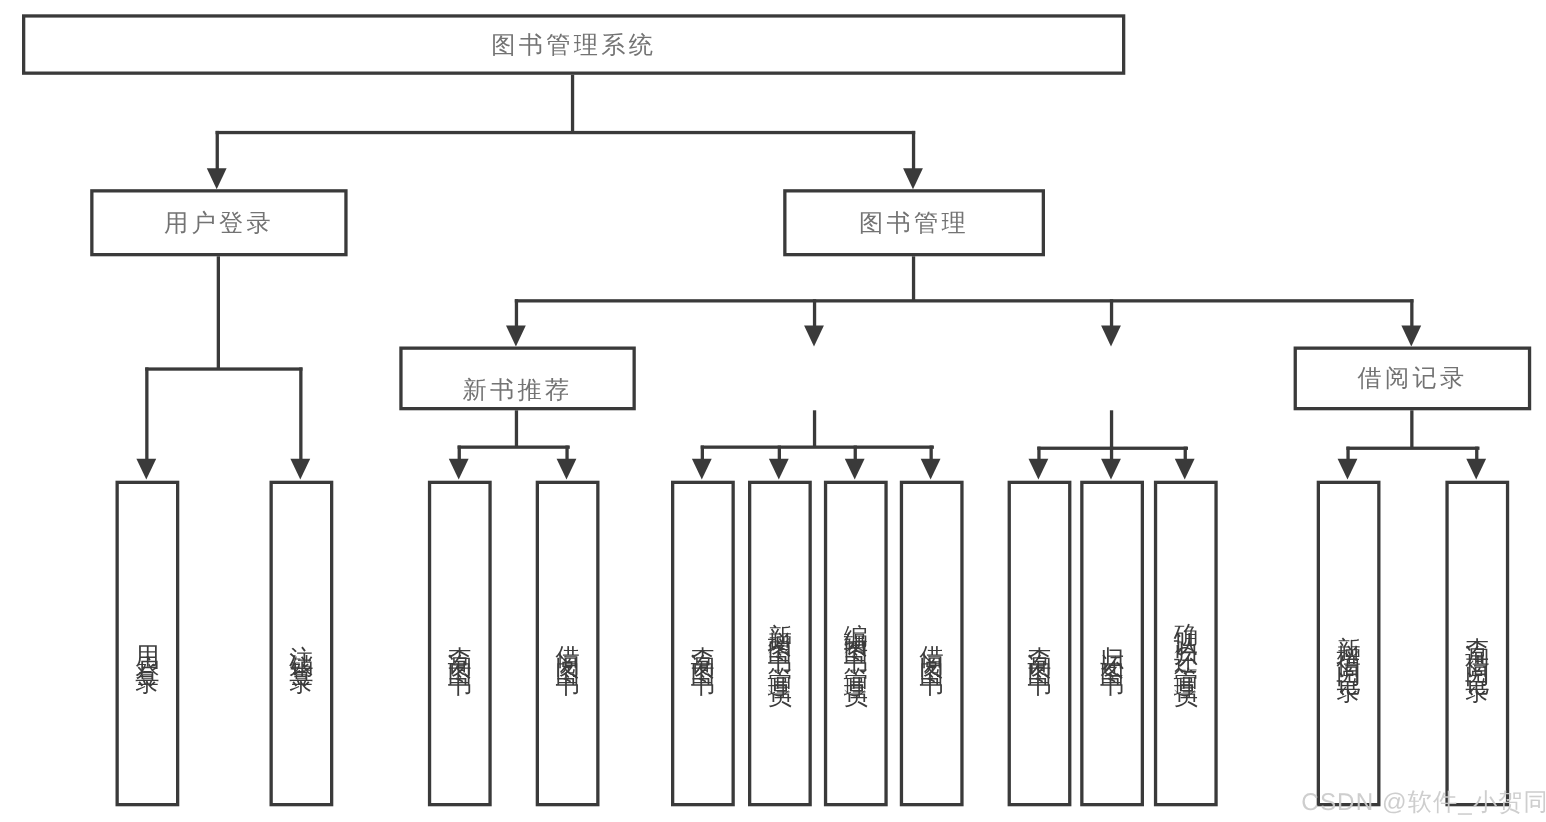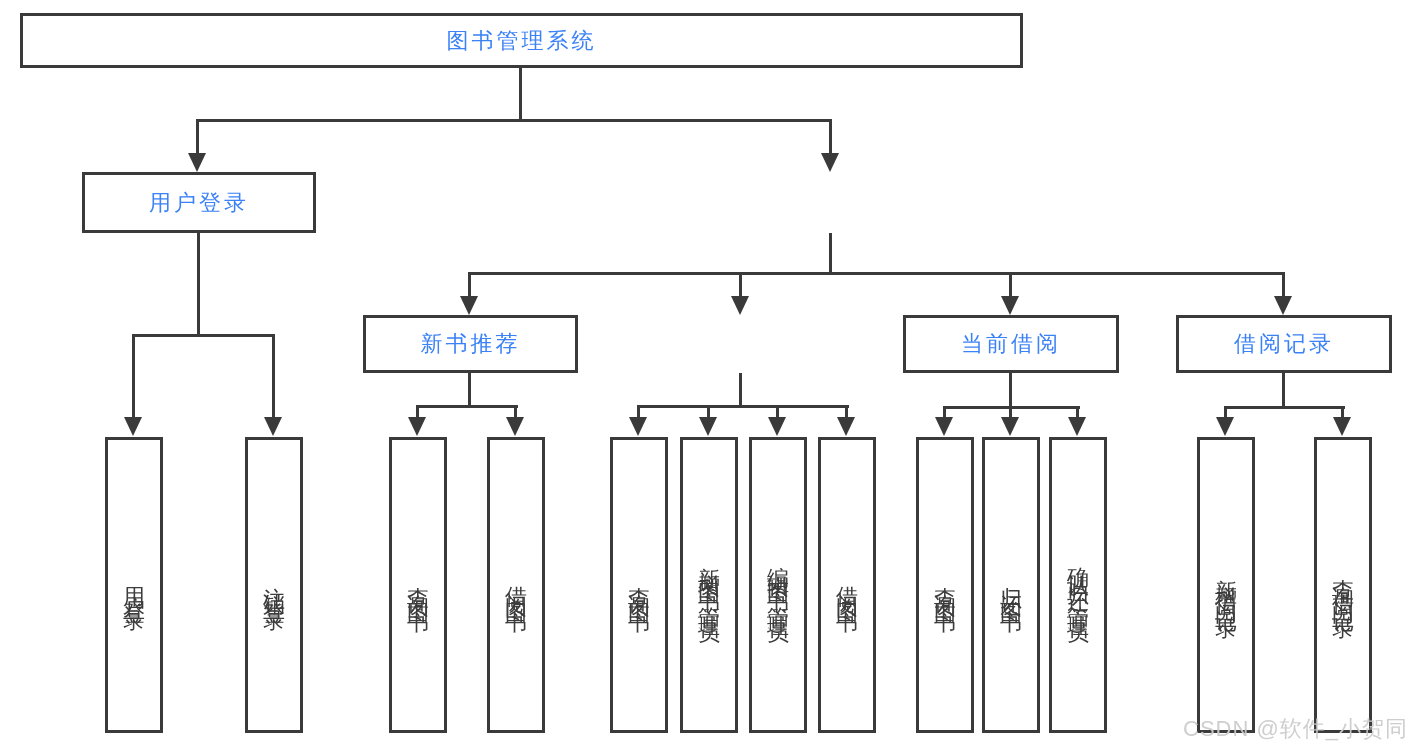--- a/index.html
+++ b/index.html
@@ -2,21 +2,21 @@
 <html><head>
 <meta charset="utf-8">
 <style>
   html,body{margin:0;padding:0;background:#ffffff;}
   body{font-family:"Liberation Sans","DejaVu Sans",sans-serif;}
   #canvas{position:relative;width:1405px;height:747px;background:#ffffff;overflow:hidden;}
 
   
   .hbox{position:absolute;box-sizing:border-box;border:3px solid #3a3a3a;background:#fff;
         display:flex;align-items:center;justify-content:center;
-        font-size:22px;letter-spacing:3px;color:#3b82f6;white-space:nowrap;}
+        font-size:22px;letter-spacing:3px;color:#737373;white-space:nowrap;}
   .vbox{position:absolute;box-sizing:border-box;border:3px solid #3a3a3a;background:#fff;
         top:437px;height:296px;width:58px;
         display:flex;align-items:center;justify-content:center;}
   .vbox span{writing-mode:vertical-lr;text-orientation:mixed;
         font-size:22px;letter-spacing:8px;line-height:1;color:#3c3c3c;}
 
   
   .ln-h{position:absolute;height:3px;background:#3a3a3a;}
   .ln-v{position:absolute;width:3px;background:#3a3a3a;}
   .arr{position:absolute;width:0;height:0;
@@ -39,44 +39,44 @@
   <div class="ln-v" style="left:519px;top:68px;height:52px;"></div>
   <div class="ln-h" style="left:196px;top:119px;width:636px;"></div>
   <div class="ln-v" style="left:196px;top:119px;height:37px;"></div>
   <div class="arr" style="left:188px;top:153px;"></div>
   <div class="ln-v" style="left:829px;top:119px;height:37px;"></div>
   <div class="arr" style="left:821px;top:153px;"></div>
 
   <div class="hbox" style="left:82px;top:172px;width:234px;height:61px;">
     <span>用户登录</span>
   </div>
+  <div class="hbox" style="left:712px;top:172px;width:238px;height:61px;">
+    <span>图书管理</span>
+  </div>
 
   <div class="ln-v" style="left:197px;top:233px;height:103px;"></div>
   <div class="ln-h" style="left:132px;top:334px;width:143px;"></div>
   <div class="ln-v" style="left:132px;top:334px;height:85px;"></div>
   <div class="arr" style="left:124px;top:417px;"></div>
   <div class="ln-v" style="left:272px;top:334px;height:85px;"></div>
   <div class="arr" style="left:264px;top:417px;"></div>
 
   <div class="ln-v" style="left:829px;top:233px;height:41px;"></div>
   <div class="ln-h" style="left:468px;top:272px;width:817px;"></div>
   <div class="ln-v" style="left:468px;top:272px;height:27px;"></div>
   <div class="arr" style="left:460px;top:296px;"></div>
   <div class="ln-v" style="left:739px;top:272px;height:27px;"></div>
   <div class="arr" style="left:731px;top:296px;"></div>
   <div class="ln-v" style="left:1009px;top:272px;height:27px;"></div>
   <div class="arr" style="left:1001px;top:296px;"></div>
   <div class="ln-v" style="left:1282px;top:272px;height:27px;"></div>
   <div class="arr" style="left:1274px;top:296px;"></div>
 
-  <div class="hbox" style="left:363px;top:315px;width:215px;height:58px;">
+  <div class="hbox" style="left:363px;top:315px;width:215px;height:58px;align-items:flex-end;">
     <span>新书推荐</span>
-  </div>
-  <div class="hbox" style="left:903px;top:315px;width:216px;height:58px;">
-    <span>当前借阅</span>
   </div>
   <div class="hbox" style="left:1176px;top:315px;width:216px;height:58px;">
     <span>借阅记录</span>
   </div>
 
   <div class="ln-v" style="left:468px;top:373px;height:34px;"></div>
   <div class="ln-h" style="left:416px;top:405px;width:102px;"></div>
   <div class="ln-v" style="left:416px;top:405px;height:14px;"></div>
   <div class="arr" style="left:408px;top:417px;"></div>
   <div class="ln-v" style="left:514px;top:405px;height:14px;"></div>

